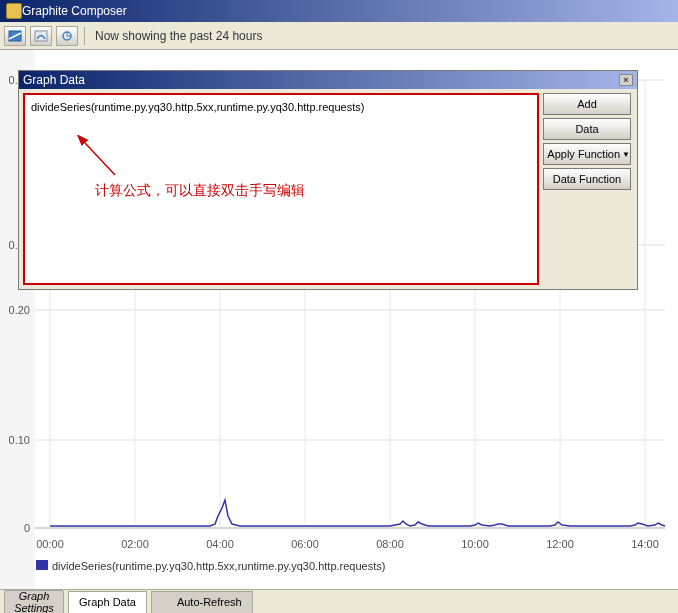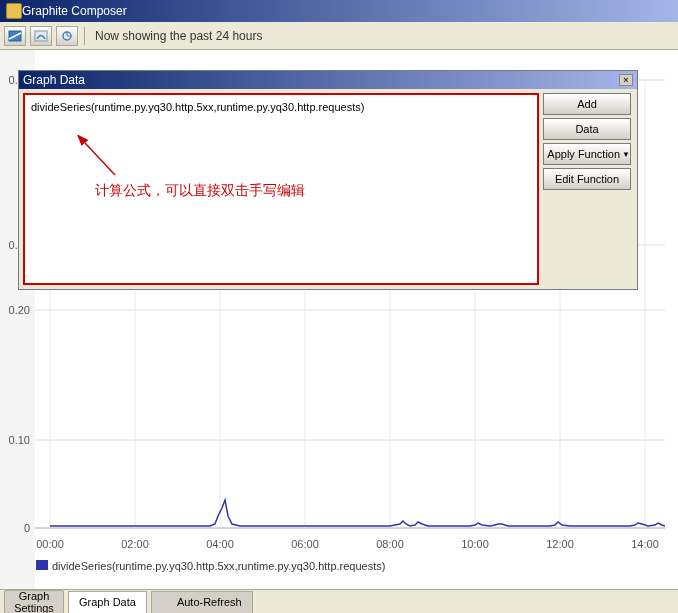--- a/index.html
+++ b/index.html
@@ -196,20 +196,21 @@
       height: 24px;
       background: #d4d0c8;
       border: 1px solid #aca899;
       border-radius: 2px;
       font-size: 11px;
       cursor: pointer;
       display: flex;
       align-items: center;
       justify-content: center;
       margin-left: 4px;
+      font-style: italic;
     }
     .bottom-tab {
       height: 22px;
       padding: 0 10px;
       background: #fff;
       border: 1px solid #aca899;
       border-bottom: none;
       font-size: 11px;
       cursor: pointer;
       display: flex;
@@ -319,21 +320,21 @@
         </svg>
         <div class="annotation-text">计算公式，可以直接双击手写编辑</div>
       </div>
       <div class="dialog-buttons">
         <button class="dialog-btn">Add</button>
         <button class="dialog-btn">Data</button>
         <button class="dialog-btn apply-function-btn">
           <span>Apply Function</span>
           <span class="dropdown-arrow">▼</span>
         </button>
-        <button class="dialog-btn">Edit Function</button>
+        <button class="dialog-btn">Data Function</button>
       </div>
     </div>
   </div>
 
 </div>
 
 <div class="bottom-bar">
   <button class="bottom-left-btn">Graph Settings</button>
   <div class="bottom-tab">Graph Data</div>
   <div class="bottom-tab inactive">Auto-Refresh</div>

